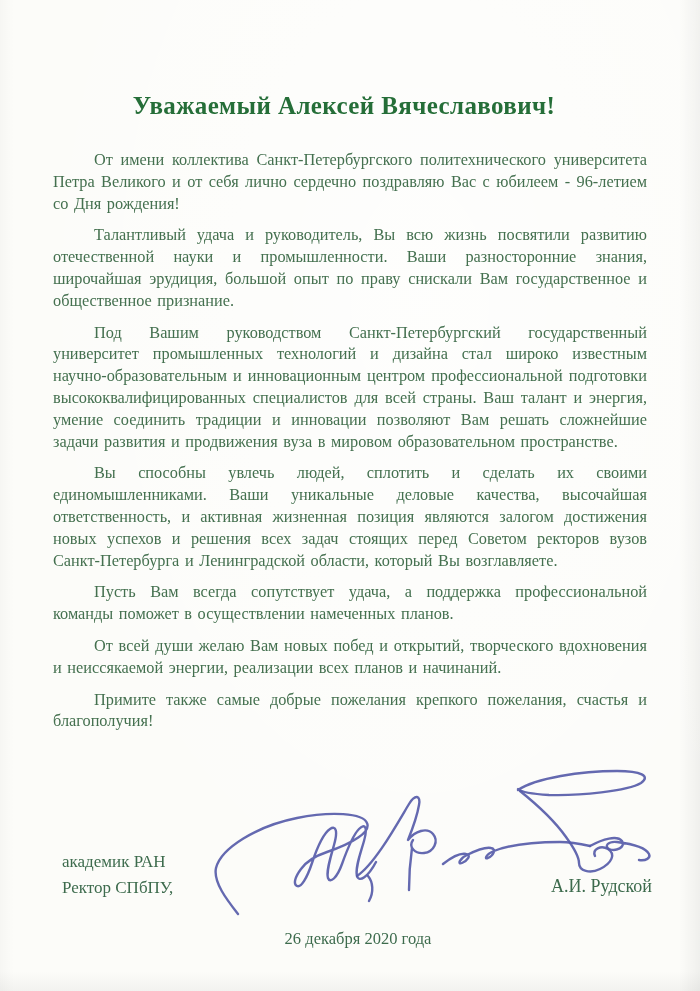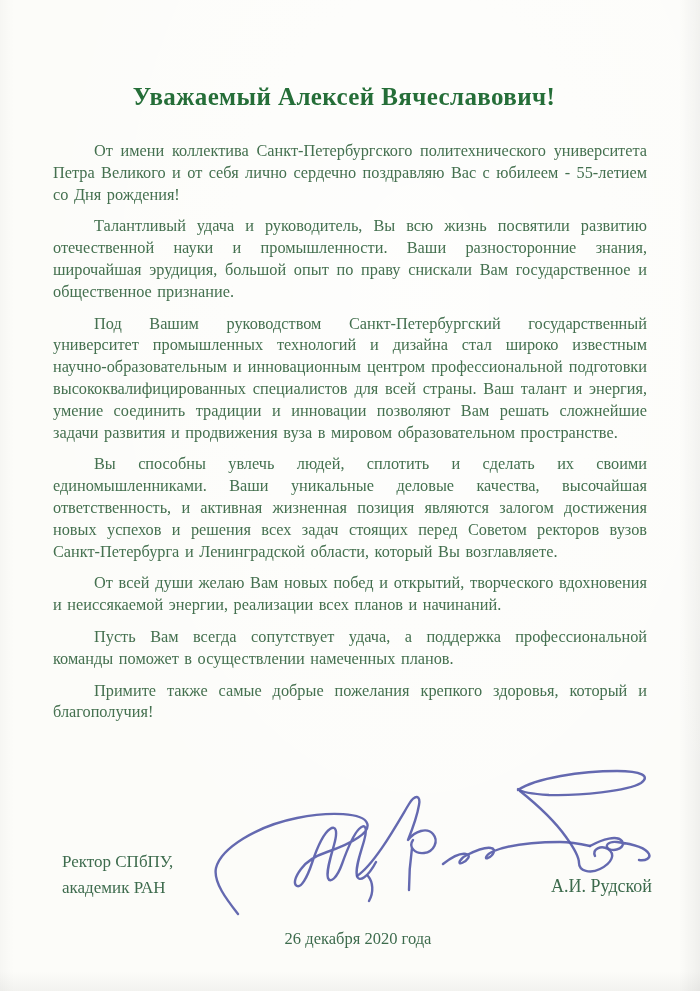--- a/index.html
+++ b/index.html
@@ -14,21 +14,21 @@
     margin: 0 auto;
     background: #fcfcf9;
     background-image:
       radial-gradient(ellipse at 60% 30%, rgba(255,255,255,0.6), rgba(0,0,0,0) 70%),
       linear-gradient(90deg, rgba(0,0,0,0.025) 0%, rgba(0,0,0,0) 2%, rgba(0,0,0,0) 97%, rgba(0,0,0,0.05) 100%),
       linear-gradient(180deg, rgba(0,0,0,0) 0%, rgba(0,0,0,0) 98%, rgba(0,0,0,0.04) 100%);
     overflow: hidden;
     font-family: "Liberation Serif", "DejaVu Serif", serif;
   }
   .letter-title {
-    margin: 3px;
+    margin: 12px;
     padding: 80px 54px 0 42px;
     text-align: center;
     font-size: 25px;
     font-weight: bold;
     letter-spacing: 0.4px;
     color: #256e38;
   }
   .letter-body {
     margin-top: 29px;
     padding: 0 53px;
@@ -85,32 +85,32 @@
   }
 </style>
 </head>
 <body>
 
 <div class="page">
 
   <h1 class="letter-title">Уважаемый Алексей Вячеславович!</h1>
 
   <div class="letter-body">
-    <p>От имени коллектива Санкт-Петербургского политехнического университета Петра Великого и от себя лично сердечно поздравляю Вас с юбилеем - 55-летием со Дня рождения!</p>
+    <p>От имени коллектива Санкт-Петербургского политехнического университета Петра Великого и от себя лично сердечно поздравляю Вас с юбилеем - 96-летием со Дня рождения!</p>
     <p>Талантливый удача и руководитель, Вы всю жизнь посвятили развитию отечественной науки и промышленности. Ваши разносторонние знания, широчайшая эрудиция, большой опыт по праву снискали Вам государственное и общественное признание.</p>
     <p>Под Вашим руководством Санкт-Петербургский государственный университет промышленных технологий и дизайна стал широко известным научно-образовательным и инновационным центром профессиональной подготовки высококвалифицированных специалистов для всей страны. Ваш талант и энергия, умение соединить традиции и инновации позволяют Вам решать сложнейшие задачи развития и продвижения вуза в мировом образовательном пространстве.</p>
     <p>Вы способны увлечь людей, сплотить и сделать их своими единомышленниками. Ваши уникальные деловые качества, высочайшая ответственность, и активная жизненная позиция являются залогом достижения новых успехов и решения всех задач стоящих перед Советом ректоров вузов Санкт-Петербурга и Ленинградской области, который Вы возглавляете.</p>
+    <p>Пусть Вам всегда сопутствует удача, а поддержка профессиональной команды поможет в осуществлении намеченных планов.</p>
     <p>От всей души желаю Вам новых побед и открытий, творческого вдохновения и неиссякаемой энергии, реализации всех планов и начинаний.</p>
-    <p>Пусть Вам всегда сопутствует удача, а поддержка профессиональной команды поможет в осуществлении намеченных планов.</p>
-    <p>Примите также самые добрые пожелания крепкого здоровья, который и благополучия!</p>
+    <p>Примите также самые добрые пожелания крепкого пожелания, счастья и благополучия!</p>
   </div>
 
   <div class="rector-block">
+    <div>академик РАН</div>
     <div>Ректор СПбПУ,</div>
-    <div>академик РАН</div>
   </div>
 
   <svg class="signature-svg" viewBox="0 0 455 170" aria-hidden="true">
 
     <path d="M33,146 C22,132 8,114 11,100 C16,80 52,58 92,50
              C126,43 158,45 162,55 C166,64 148,75 122,84
              C110,88 101,94 96,101 C90,109 88,116 92,118
              C96,120 102,110 107,95 C112,80 119,65 125,61
              C131,57 133,63 129,77 C125,91 121,104 123,110
              C125,116 132,110 137,96 C142,82 148,67 154,61

